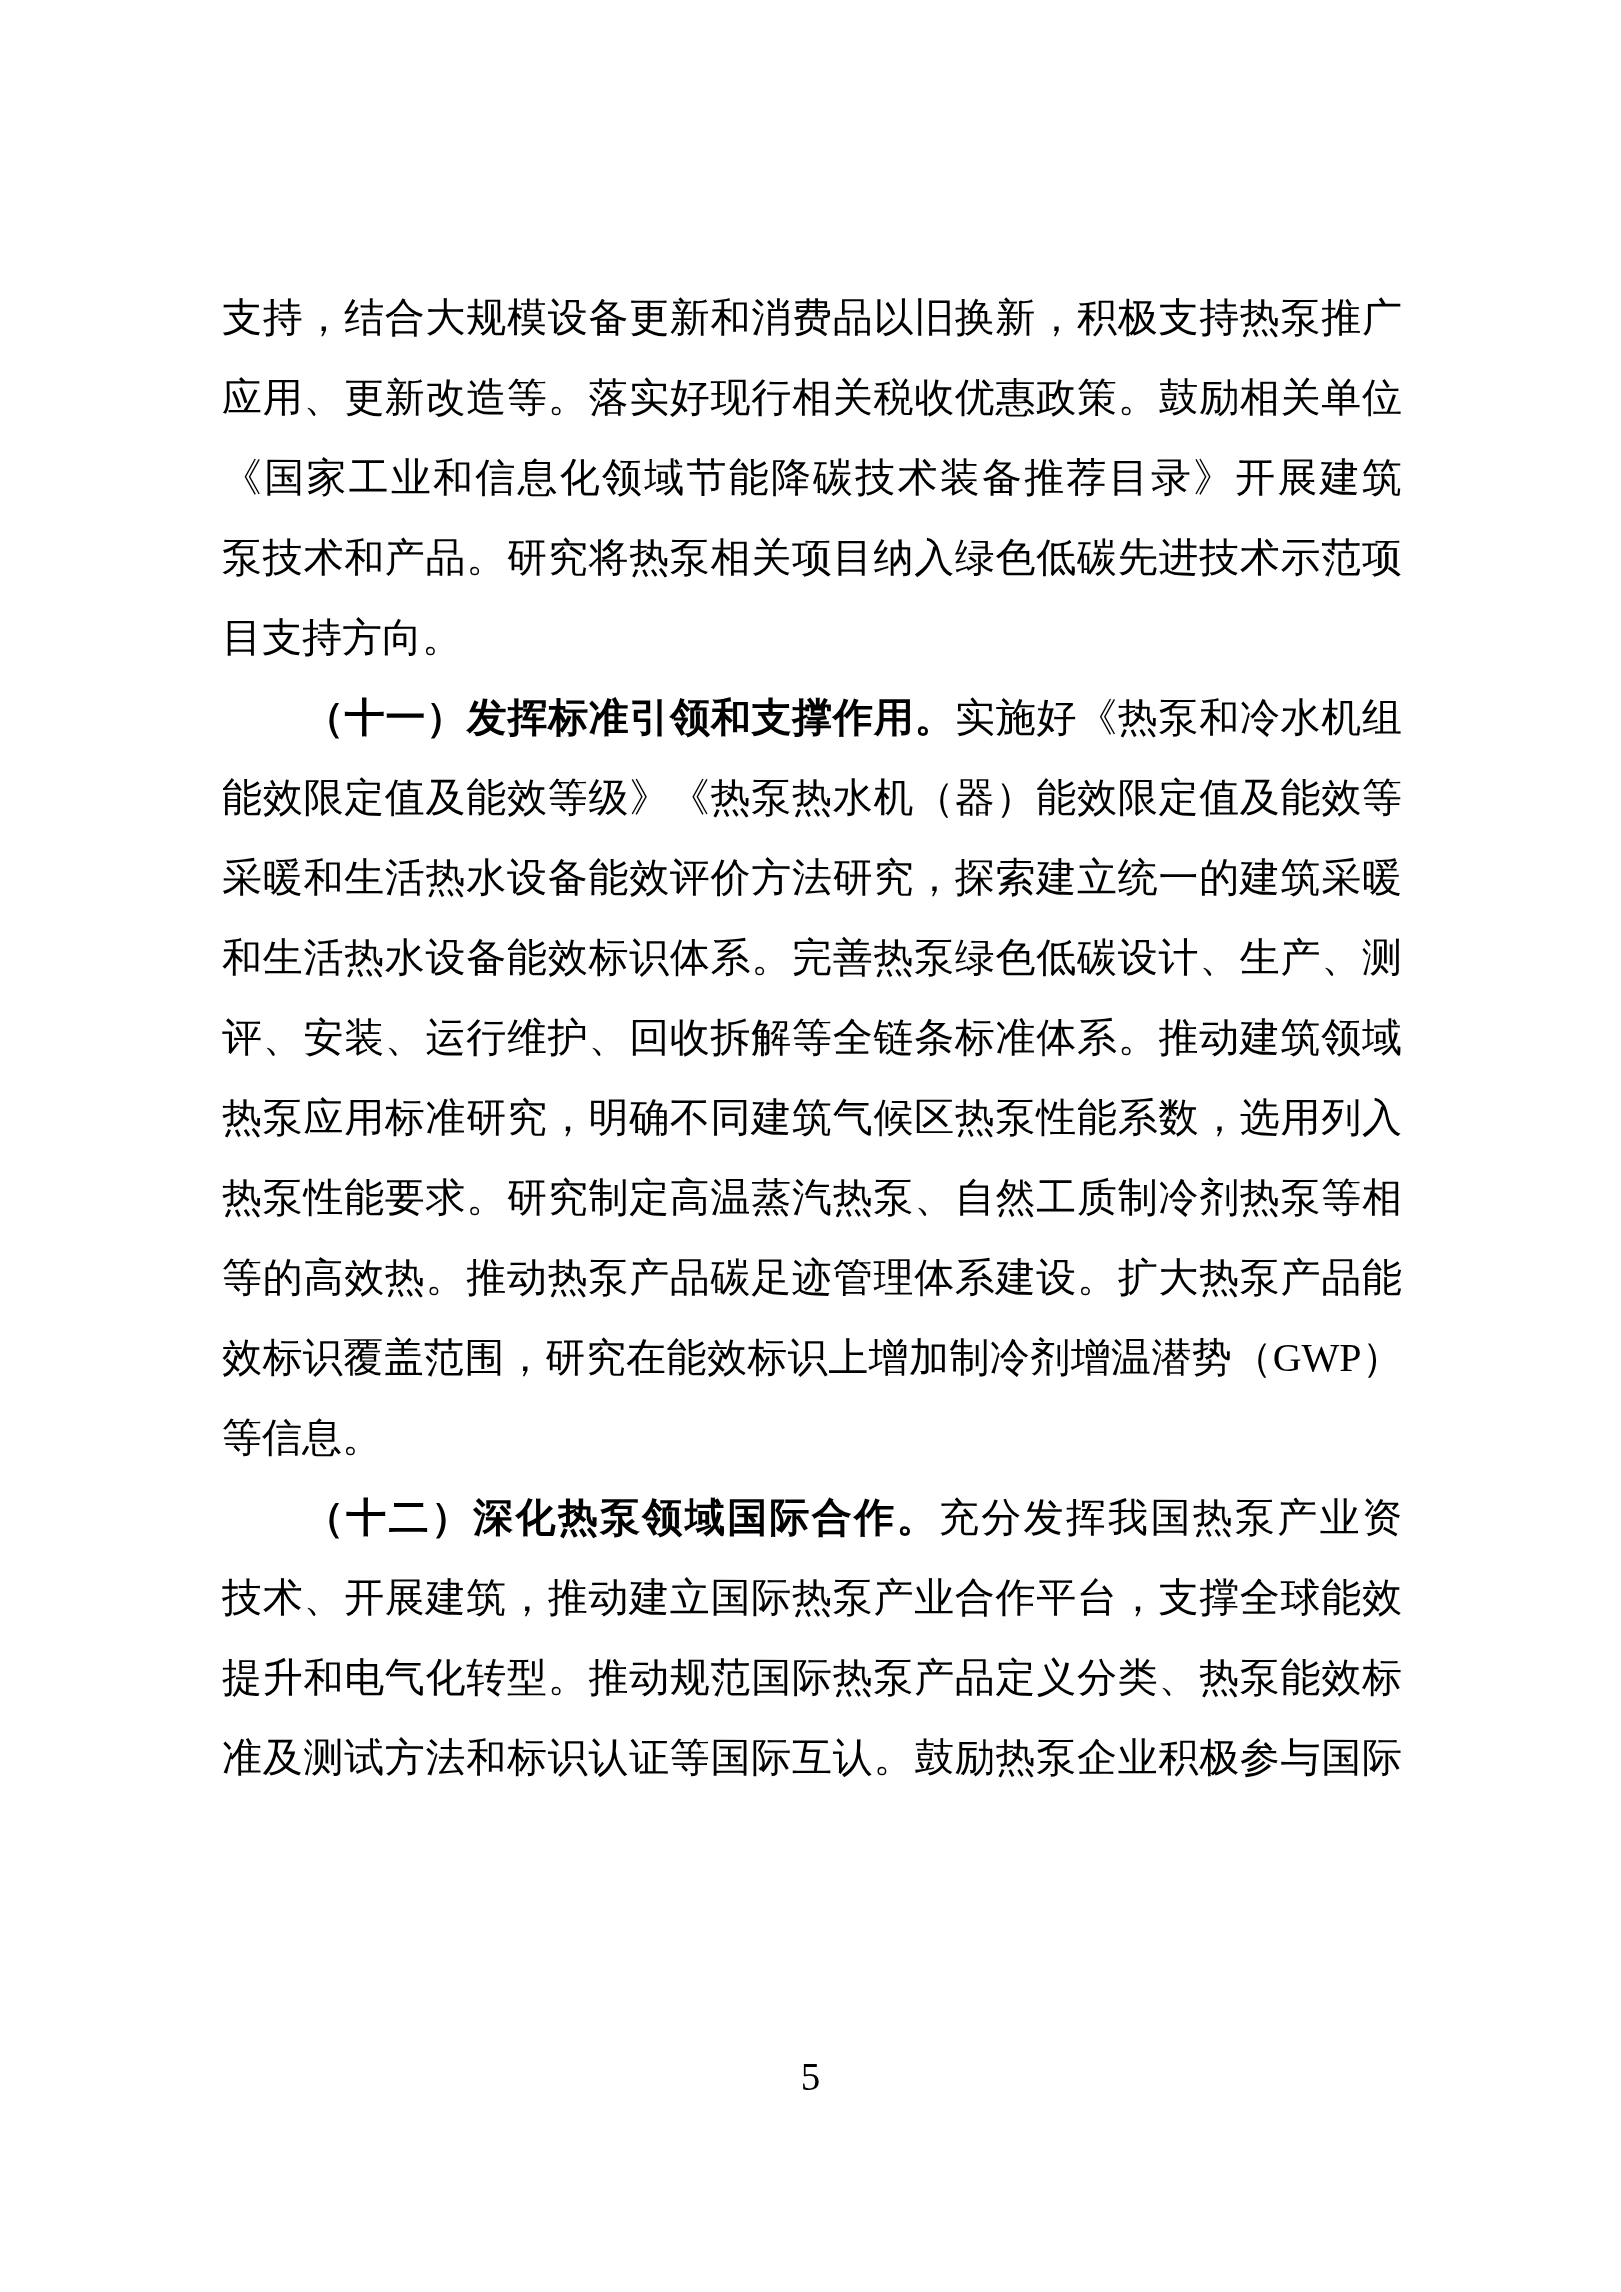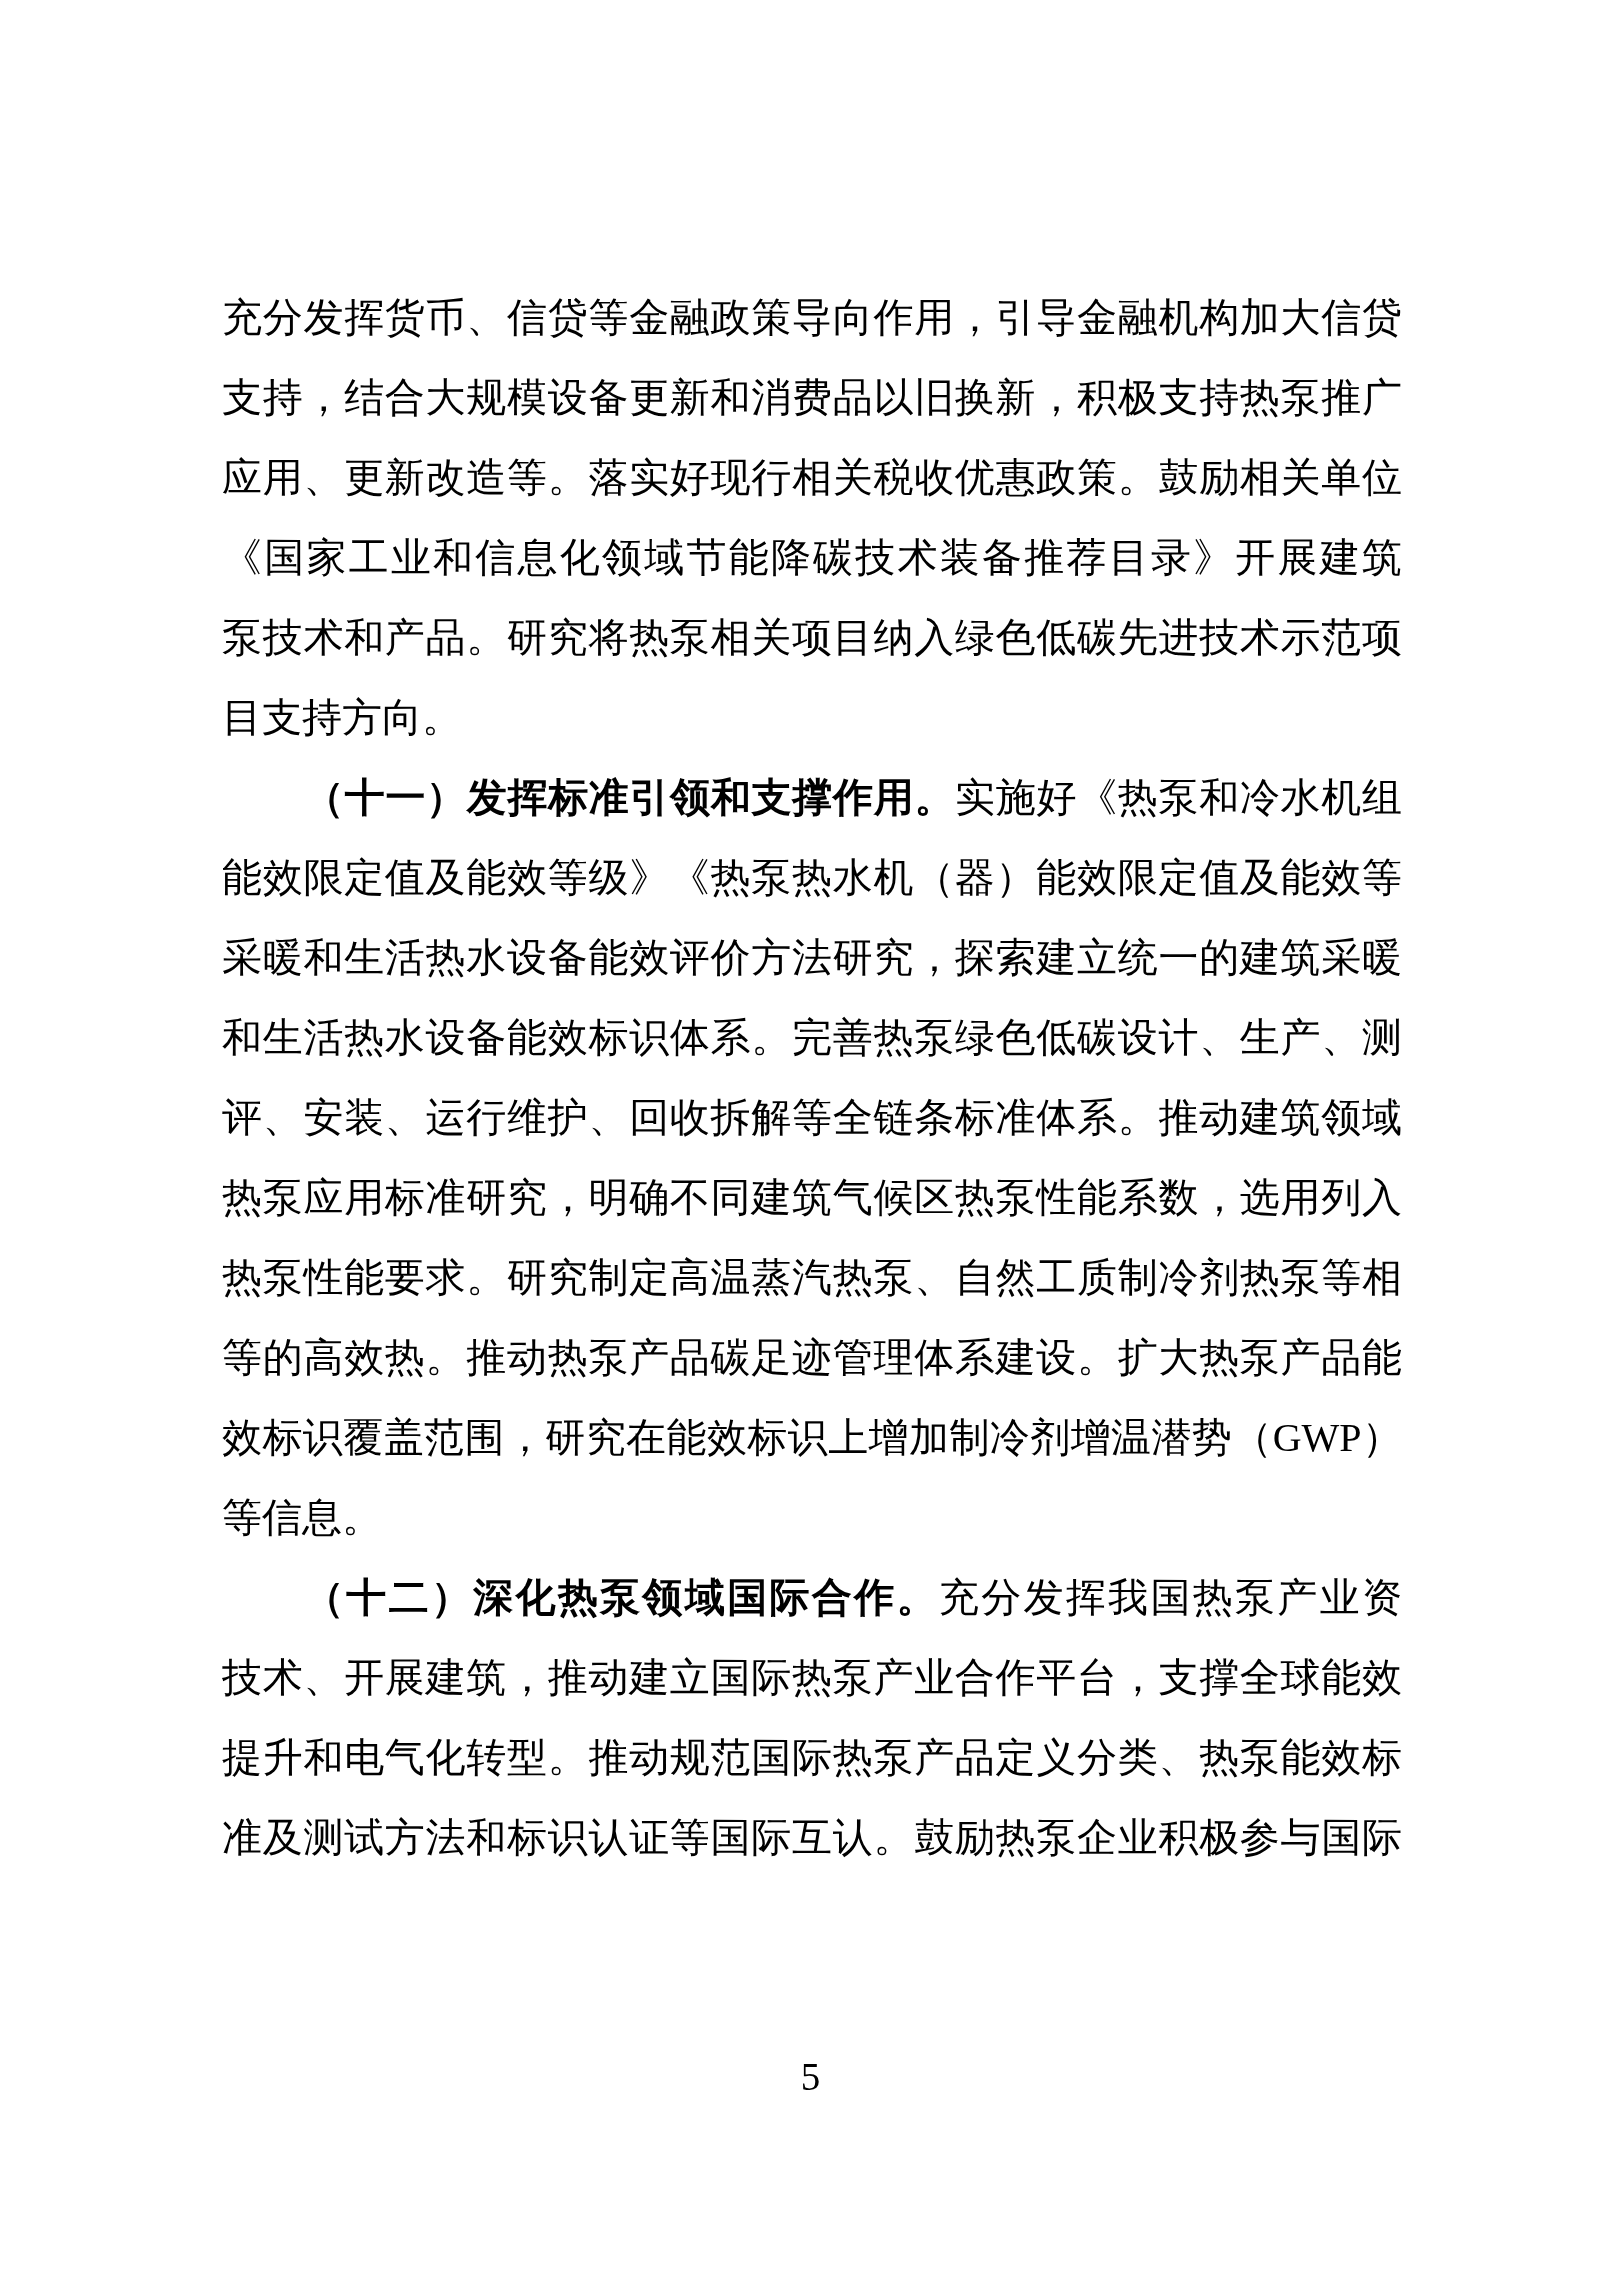--- a/index.html
+++ b/index.html
@@ -47,21 +47,20 @@
     font-size: 39px;
     color: #000000;
   }
 </style>
 </head>
 <body>
 
 <div class="page">
   <main class="text-block">
       <div>
-        <div class="line"><span class="seg">充分发挥货币、信贷等金融政策导向作用，引导金融机构加大信贷</span></div>
         <div class="line"><span class="seg">支持，结合大规模设备更新和消费品以旧换新，积极支持热泵推广</span></div>
         <div class="line"><span class="seg">应用、更新改造等。落实好现行相关税收优惠政策。鼓励相关单位</span></div>
         <div class="line"><span class="seg">《国家工业和信息化领域节能降碳技术装备推荐目录》开展建筑</span></div>
         <div class="line"><span class="seg">泵技术和产品。研究将热泵相关项目纳入绿色低碳先进技术示范项</span></div>
         <div class="line last"><span class="seg">目支持方向。</span></div>
       </div>
       <div>
         <div class="line indent"><span class="seg b">（十一）发挥标准引领和支撑作用。</span><span class="seg">实施好《热泵和冷水机组</span></div>
         <div class="line"><span class="seg">能效限定值及能效等级》《热泵热水机（器）能效限定值及能效等</span></div>
         <div class="line"><span class="seg">采暖和生活热水设备能效评价方法研究，探索建立统一的建筑采暖</span></div>

